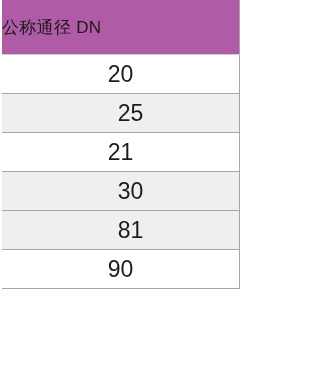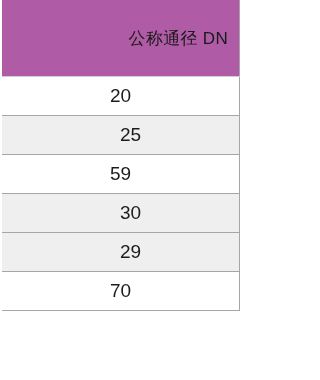--- a/index.html
+++ b/index.html
@@ -28,32 +28,32 @@
     table-layout: fixed;
     border-right: 1px solid #a6a6a6;
   }
 
   table.dn-table th.dn-header {
     height: 54px;
     background: #b05ba5;
     color: #1a1a1a;
     font-size: 17px;
     font-weight: normal;
-    text-align: right;
+    text-align: left;
     vertical-align: middle;
     letter-spacing: 0.3px;
-    padding: 11px;
+    padding: 0;
     border: none;
   }
 
   table.dn-table td.dn-cell {
     height: 38px;
     text-align: center;
     vertical-align: middle;
-    font-size: 19px;
+    font-size: 23px;
     color: #1c1c1c;
     padding: 0;
     border-top: 1px solid #a6a6a6;
     border-bottom: 1px solid #a6a6a6;
   }
 
   tr.row-odd td.dn-cell {
     background: #ffffff;
   }
 
@@ -77,26 +77,26 @@
       </tr>
     </thead>
     <tbody>
       <tr class="dn-row row-odd">
         <td class="dn-cell">20</td>
       </tr>
       <tr class="dn-row row-even">
         <td class="dn-cell">25</td>
       </tr>
       <tr class="dn-row row-odd">
-        <td class="dn-cell">59</td>
+        <td class="dn-cell">21</td>
       </tr>
       <tr class="dn-row row-even">
         <td class="dn-cell">30</td>
       </tr>
       <tr class="dn-row row-even">
-        <td class="dn-cell">29</td>
+        <td class="dn-cell">81</td>
       </tr>
       <tr class="dn-row row-odd">
-        <td class="dn-cell">70</td>
+        <td class="dn-cell">90</td>
       </tr>
     </tbody>
   </table>
 </div>
 
 </body></html>

